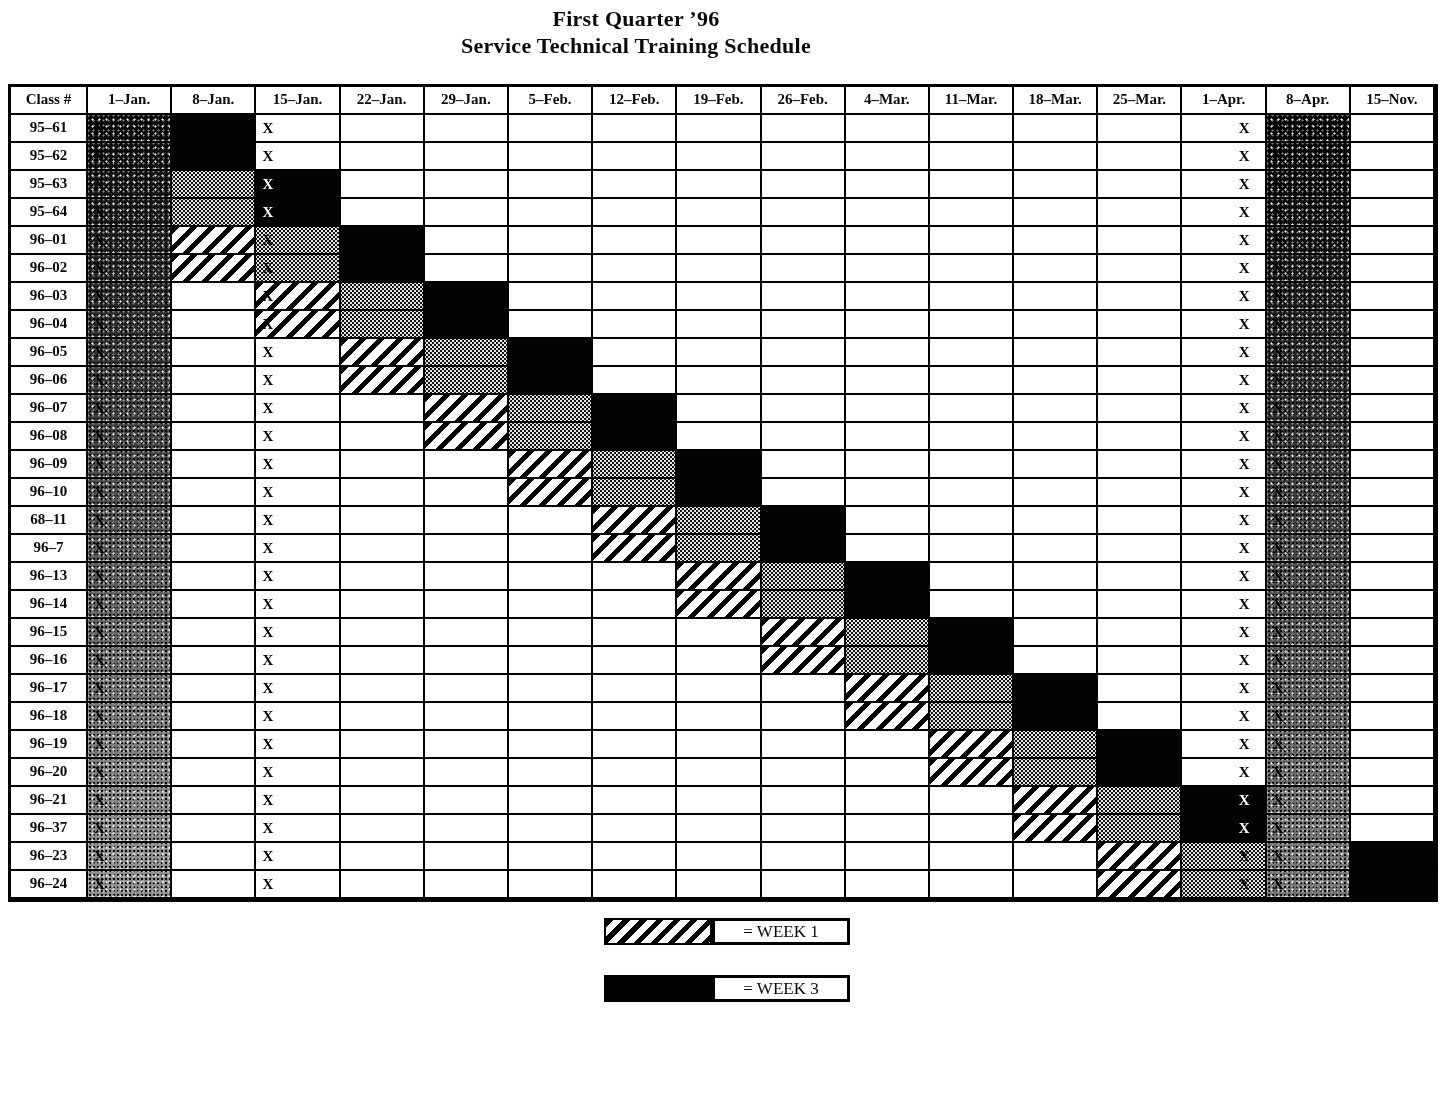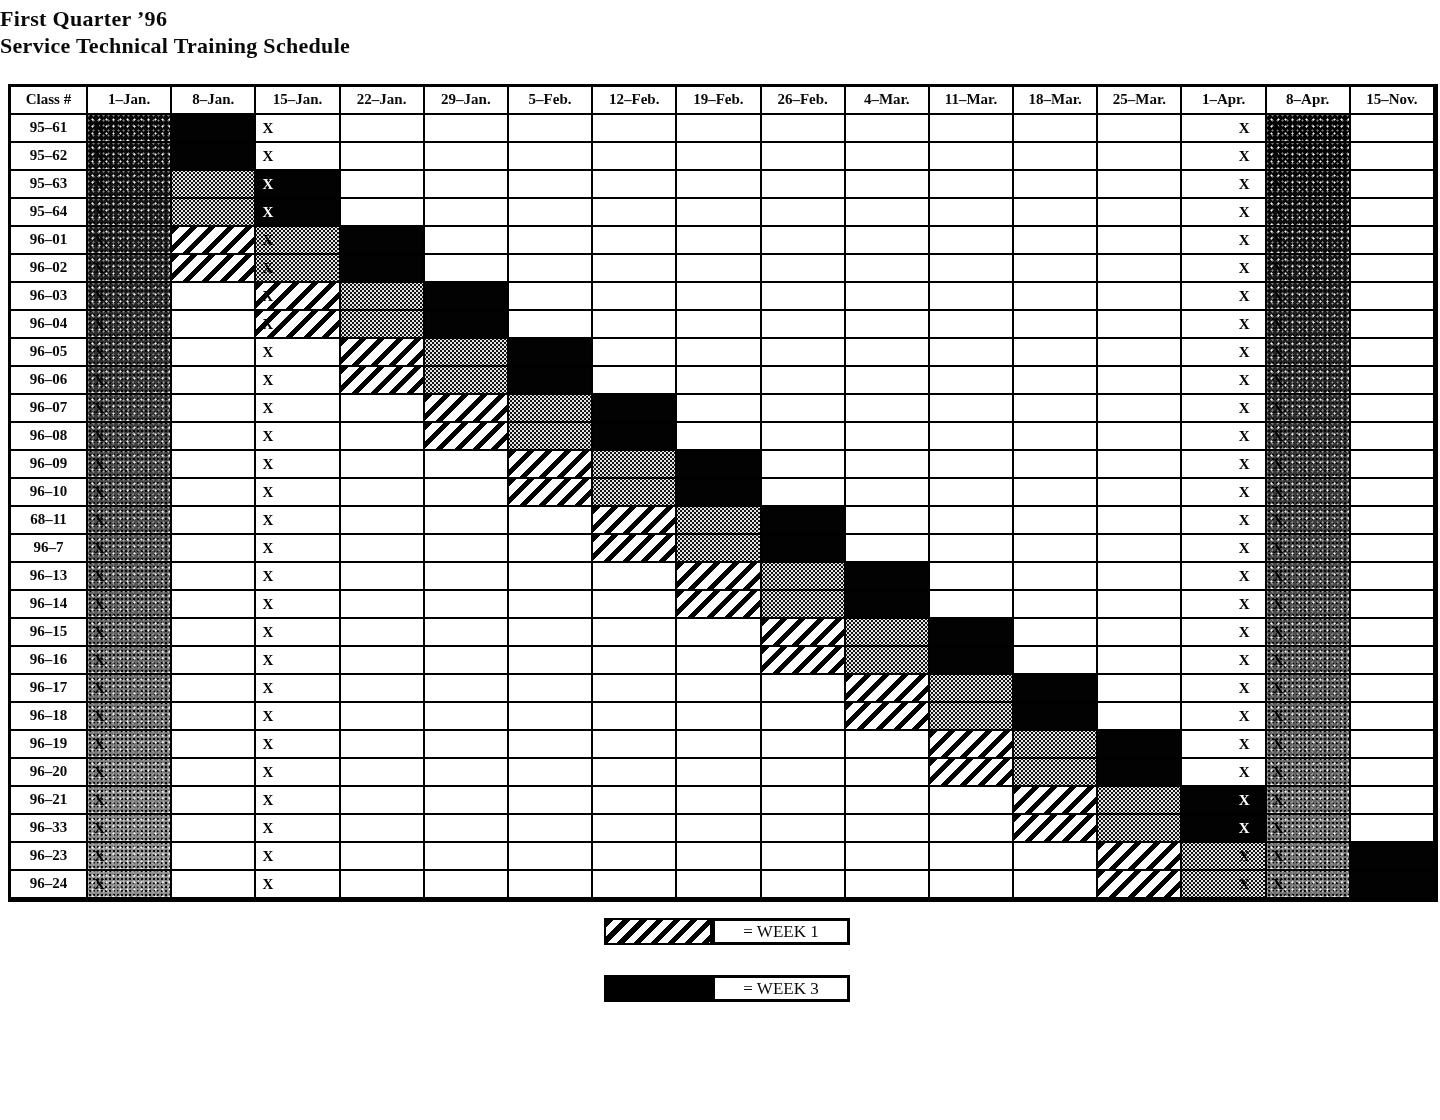--- a/index.html
+++ b/index.html
@@ -1,18 +1,18 @@
 <!DOCTYPE html>
 <html><head>
 <meta charset="utf-8">
 <style>
   html,body{margin:0;padding:0;background:#fff;}
   body{width:1440px;height:1120px;position:relative;font-family:"Liberation Serif",serif;-webkit-font-smoothing:none;}
 
-  .title{position:absolute;top:5px;left:0;width:1272px;text-align:left;
+  .title{position:absolute;top:5px;left:0;width:1272px;text-align:center;
          font-weight:bold;font-size:22px;line-height:27px;color:#0a0a0a;letter-spacing:.3px;}
 
   #schedule{position:absolute;left:8px;top:84px;width:1424px;
             display:grid;grid-template-columns:77px repeat(16,1fr);grid-auto-rows:28px;
             border:3px solid #000;background:#fff;}
   .cell{box-sizing:border-box;border-right:2px solid #000;border-bottom:2px solid #000;
         position:relative;overflow:hidden;background:#fff;}
   .hdr,.lbl{font-weight:bold;font-size:15px;text-align:center;line-height:25px;color:#0a0a0a;}
   .corner{text-align:center;}
 
@@ -693,21 +693,21 @@
     <div class="cell"></div>
     <div class="cell w1"></div>
     <div class="cell w2"></div>
     <div class="cell w3">
       <span class="xm xr xw">X</span>
     </div>
     <div class="cell hol" style="background-color: rgb(108, 108, 108);">
       <span class="xm xl">X</span>
     </div>
     <div class="cell"></div>
-    <div class="cell lbl">96–33</div>
+    <div class="cell lbl">96–37</div>
     <div class="cell hol" style="background-color: rgb(135, 135, 135);">
       <span class="xm xl">X</span>
     </div>
     <div class="cell"></div>
     <div class="cell">
       <span class="xm xl">X</span>
     </div>
     <div class="cell"></div>
     <div class="cell"></div>
     <div class="cell"></div>

